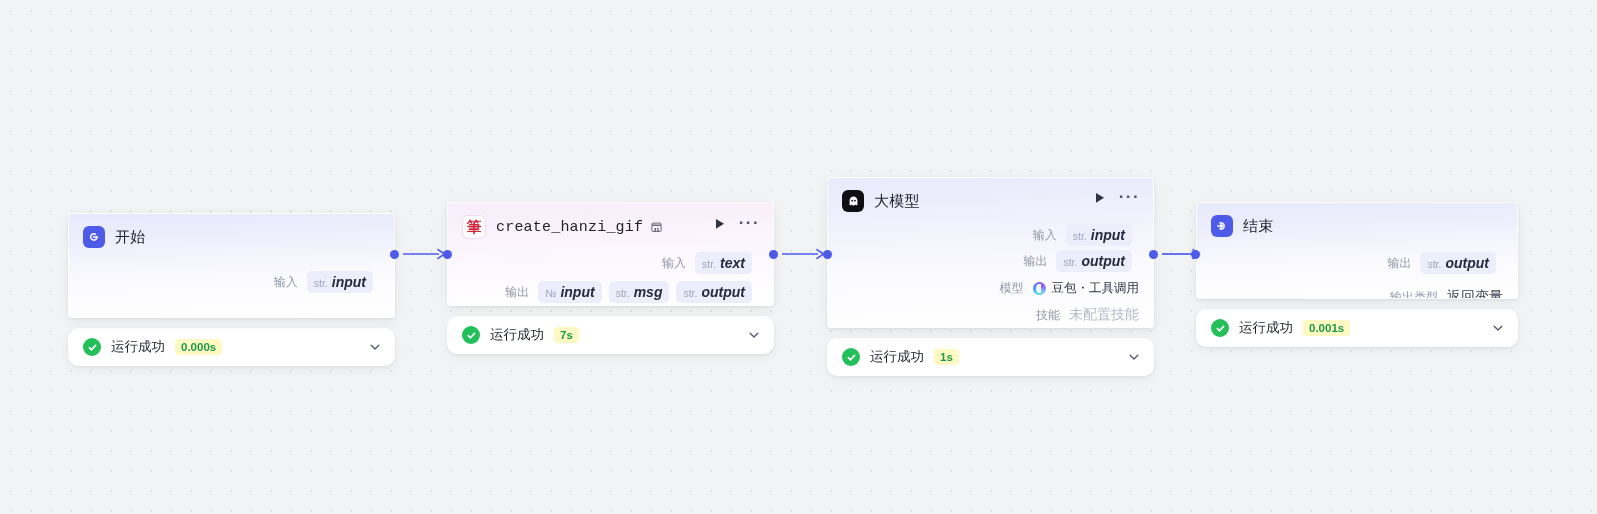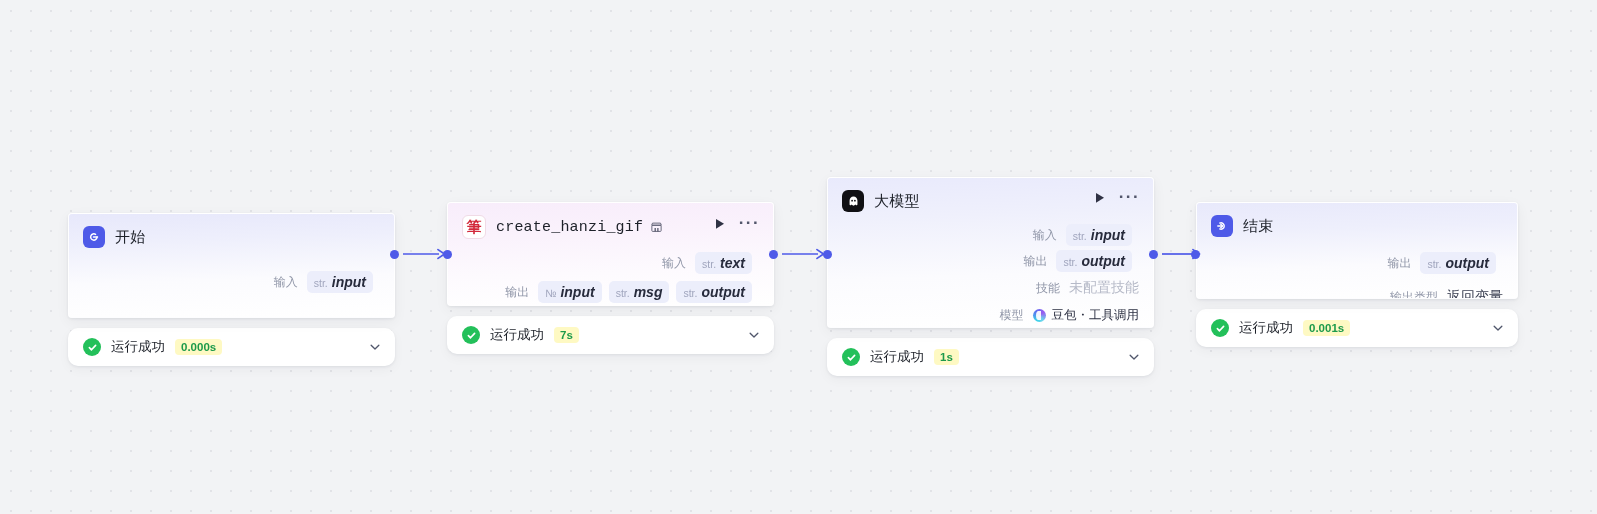--- a/index.html
+++ b/index.html
@@ -390,29 +390,29 @@
           </span>
         </div>
         <div class="row" style="margin-top:2px;">
           <span class="row-label">输出</span>
           <span class="pill">
             <span class="ptype">str.</span>
               <span class="pname">output</span>
           </span>
         </div>
         <div class="row" style="margin-top:3px;">
-          <span class="row-label">技能</span>
-          <span class="plain-val muted">未配置技能</span>
-        </div>
-        <div class="row" style="margin-top:3px;">
           <span class="row-label">模型</span>
           <span class="model-val">
             <span class="model-dot"></span>
             <span>豆包・工具调用</span>
           </span>
+        </div>
+        <div class="row" style="margin-top:3px;">
+          <span class="row-label">技能</span>
+          <span class="plain-val muted">未配置技能</span>
         </div>
       </div>
     </div>
     <div class="status-bar">
       <span class="check">
         <svg width="11" height="11" viewBox="0 0 12 12" fill="none">
           <path d="M2.6 6.2l2.3 2.3 4.5-4.8" stroke="#ffffff" stroke-width="1.8" stroke-linecap="round" stroke-linejoin="round"></path>
         </svg>
       </span>
       <span class="status-text">运行成功</span>

